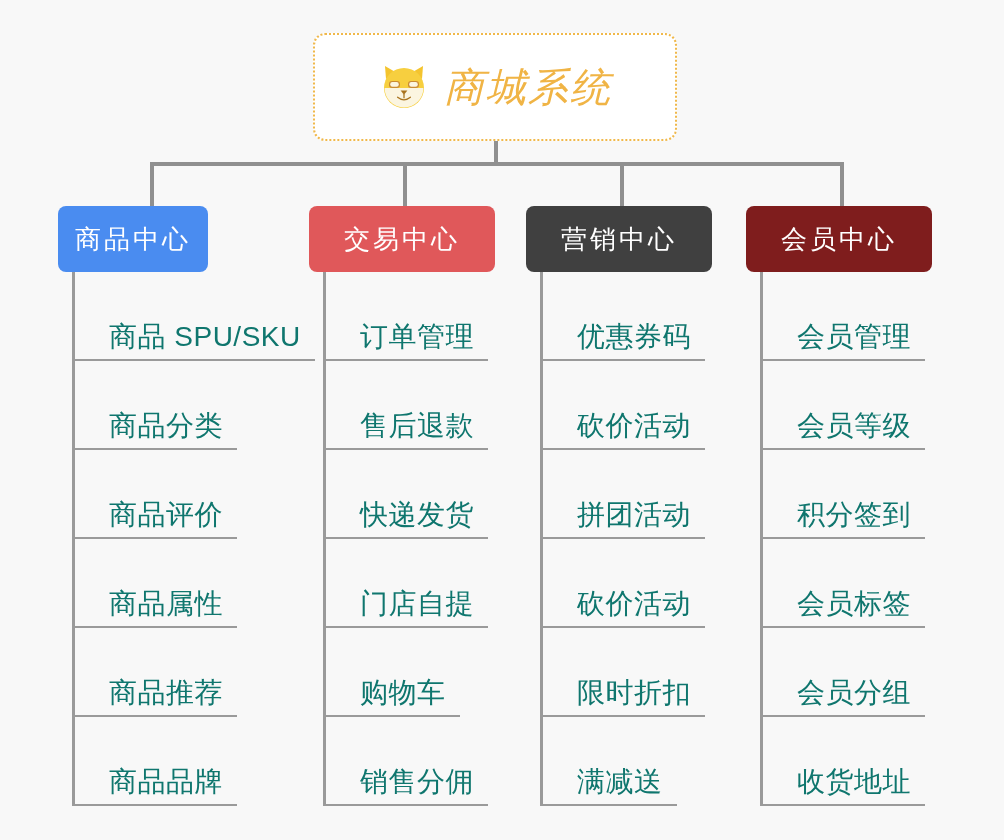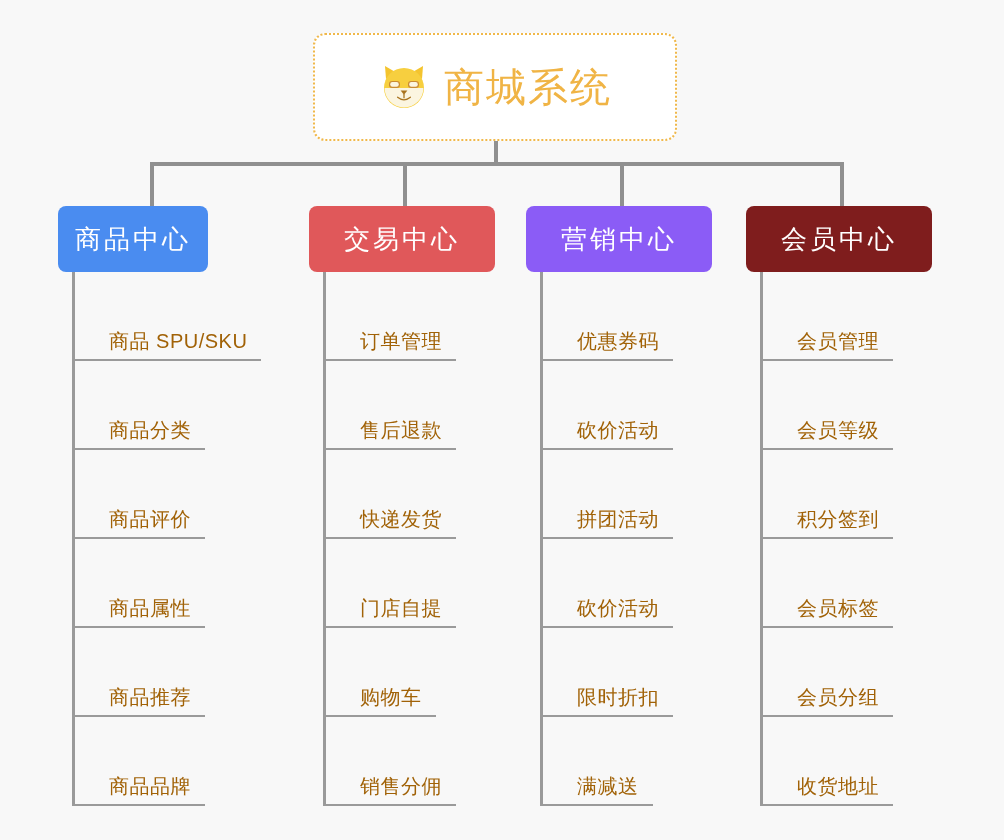--- a/index.html
+++ b/index.html
@@ -30,20 +30,21 @@
     width: 364px;
     height: 108px;
     box-sizing: border-box;
     background: #ffffff;
     border: 2px dotted #f0b84a;
     border-radius: 12px;
     display: flex;
     align-items: center;
     justify-content: center;
     gap: 14px;
+    font-style: italic;
   }
   .root-emoji {
     font-size: 42px;
     line-height: 1;
     display: block;
     width: 52px;
     height: 52px;
   }
   .root-title {
     font-size: 40px;
@@ -99,21 +100,21 @@
     justify-content: center;
     color: #ffffff;
     font-size: 26px;
     letter-spacing: 3px;
     white-space: nowrap;
     position: relative;
     z-index: 2;
   }
   .branch.b1 .branch-header { width: 150px; background: #4a8cf0; }
   .branch.b2 .branch-header { width: 186px; background: #e0585a; text-align: right; }
-  .branch.b3 .branch-header { width: 186px; background: #8b5cf6; text-align: center; }
+  .branch.b3 .branch-header { width: 186px; background: #404040; text-align: center; }
   .branch.b4 .branch-header { width: 186px; background: #7f1d1d; }
 
   
   .branch-body {
     position: relative;
     padding-left: 14px;
     padding-top: 0;
   }
   .branch-trunk {
     position: absolute;
@@ -126,22 +127,22 @@
 
   .leaf {
     position: relative;
     height: 89px;
     display: flex;
     align-items: flex-end;
     margin-left: 3px;
   }
   .leaf-label {
     display: inline-block;
-    font-size: 20px;
-    color: #a16207;
+    font-size: 28px;
+    color: #0f766e;
     white-space: nowrap;
     padding: 0 14px 6px 34px;
     border-bottom: 2px solid #9a9a9a;
     line-height: 1.15;
     letter-spacing: 0.5px;
   }
 </style>
 </head>
 <body>
 

